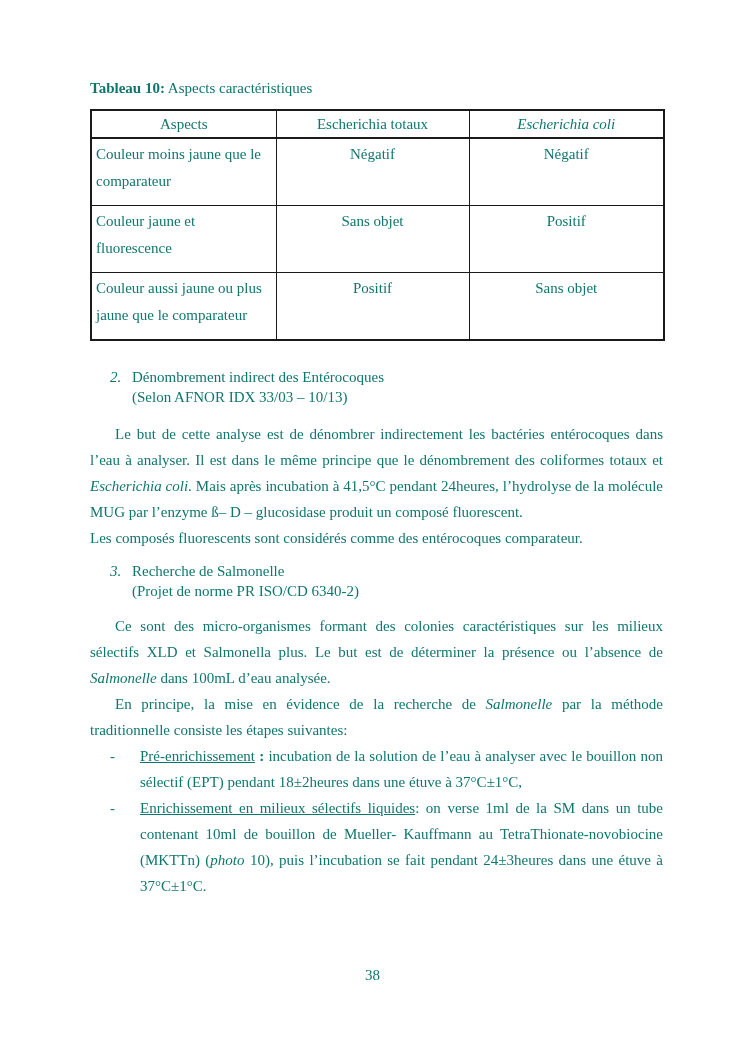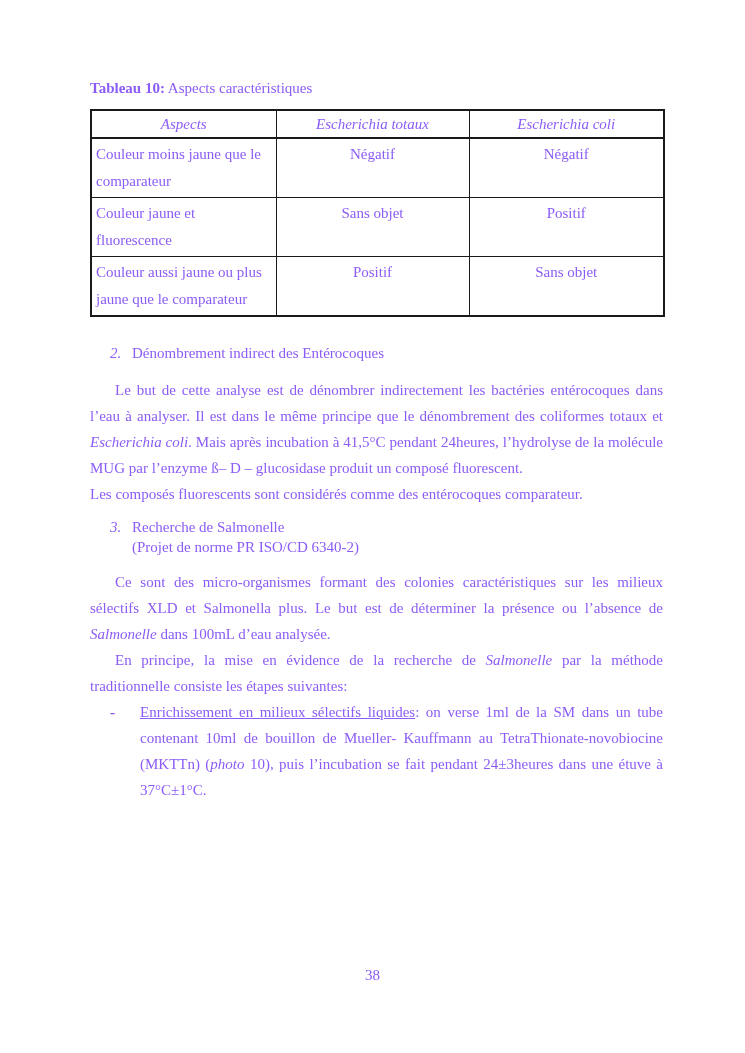--- a/index.html
+++ b/index.html
@@ -5,21 +5,21 @@
   html, body { margin: 0; padding: 0; background: #e8e8e8; }
   .page {
     position: relative;
     width: 745px;
     height: 1053px;
     background: #ffffff;
     box-sizing: border-box;
     padding: 80px 82px 0 90px;
     font-family: "Liberation Serif", "DejaVu Serif", serif;
     font-size: 15px;
-    color: #8b5cf6;
+    color: #0f766e;
     overflow: hidden;
   }
   .table-title {
     margin: 0 0 13px 0;
     line-height: 16px;
   }
   .table-title b { font-weight: bold; }
   table.aspects-table {
     border-collapse: collapse;
     table-layout: fixed;
@@ -31,27 +31,26 @@
   .aspects-table col.c2 { width: 193px; }
   .aspects-table col.c3 { width: 195px; }
   .aspects-table th {
     border: 1px solid #1a1a1a;
     border-bottom: 2px solid #1a1a1a;
     font-weight: normal;
     text-align: center;
     height: 24px;
     padding: 1px 14px;
     line-height: 22px;
-    font-style: italic;
   }
   .aspects-table td {
     border: 1px solid #1a1a1a;
     vertical-align: top;
     height: 51px;
-    padding: 2px 2px 2px 2px;
+    padding: 2px 2px 10px 2px;
     line-height: 27px;
     margin-left: 12px;
   }
   .aspects-table td.cell-left { text-align: left; padding-left: 4px; }
   .aspects-table td.cell-center { text-align: center; }
   .italic { font-style: italic; }
   .underline { text-decoration: underline; }
   .heading {
     display: flex;
     margin: 0 0 14px 20px;
@@ -128,39 +127,40 @@
         <td class="cell-center">Positif</td>
         <td class="cell-center">Sans objet</td>
       </tr>
     </tbody>
   </table>
 
   <div class="heading">
     <span class="hnum">2.</span>
     <span class="hbody">
       <span class="hline htitle">Dénombrement indirect des Entérocoques</span>
+      <span class="hline hsub">(Selon AFNOR IDX 33/03 – 10/13)</span>
     </span>
   </div>
 
 
   <p class="para indent"><span>Le but de cette analyse est de dénombrer indirectement les bactéries entérocoques dans l’eau à analyser. Il est dans le même principe que le dénombrement des coliformes totaux et </span><span class="italic">Escherichia coli</span><span>. Mais après incubation à 41,5°C pendant 24heures, l’hydrolyse de la molécule MUG  par l’enzyme ß– D – glucosidase produit un composé fluorescent.</span></p>
 
   <p class="para">Les composés fluorescents  sont considérés comme des entérocoques comparateur.</p>
 
   <div class="heading h3">
     <span class="hnum">3.</span>
     <span class="hbody">
       <span class="hline htitle">Recherche de Salmonelle</span>
       <span class="hline hsub">(Projet de norme PR ISO/CD 6340-2)</span>
     </span>
   </div>
 
   <p class="para indent"><span>Ce sont des  micro-organismes formant des colonies caractéristiques sur les milieux sélectifs XLD et Salmonella plus. Le but est de déterminer la présence ou l’absence de </span><span class="italic">Salmonelle</span><span> dans 100mL d’eau analysée.</span></p>
 
   <p class="para indent"><span>En principe, la  mise  en  évidence  de la recherche de </span><span class="italic">Salmonelle</span><span> par  la  méthode traditionnelle consiste les étapes suivantes:</span></p>
 
-  <div class="bullet"><span class="dash">-</span></div>
+  <div class="bullet"><span class="dash">-</span><span class="btext"><span class="underline">Pré-enrichissement</span><b> :</b><span> incubation de la solution de l’eau à analyser avec le bouillon non sélectif (EPT) pendant 18±2heures dans une étuve à 37°C±1°C,</span></span></div>
 
   <div class="bullet"><span class="dash">-</span><span class="btext"><span class="underline">Enrichissement en milieux sélectifs liquides</span><span>: on verse 1ml de la SM dans un tube contenant 10ml de bouillon de Mueller- Kauffmann au TetraThionate-novobiocine (MKTTn) (</span><span class="italic">photo</span><span> 10), puis l’incubation se fait pendant 24±3heures dans une étuve à 37°C±1°C.</span></span></div>
 
   <div class="page-number">38</div>
 
 </div>
 
 </body></html>

